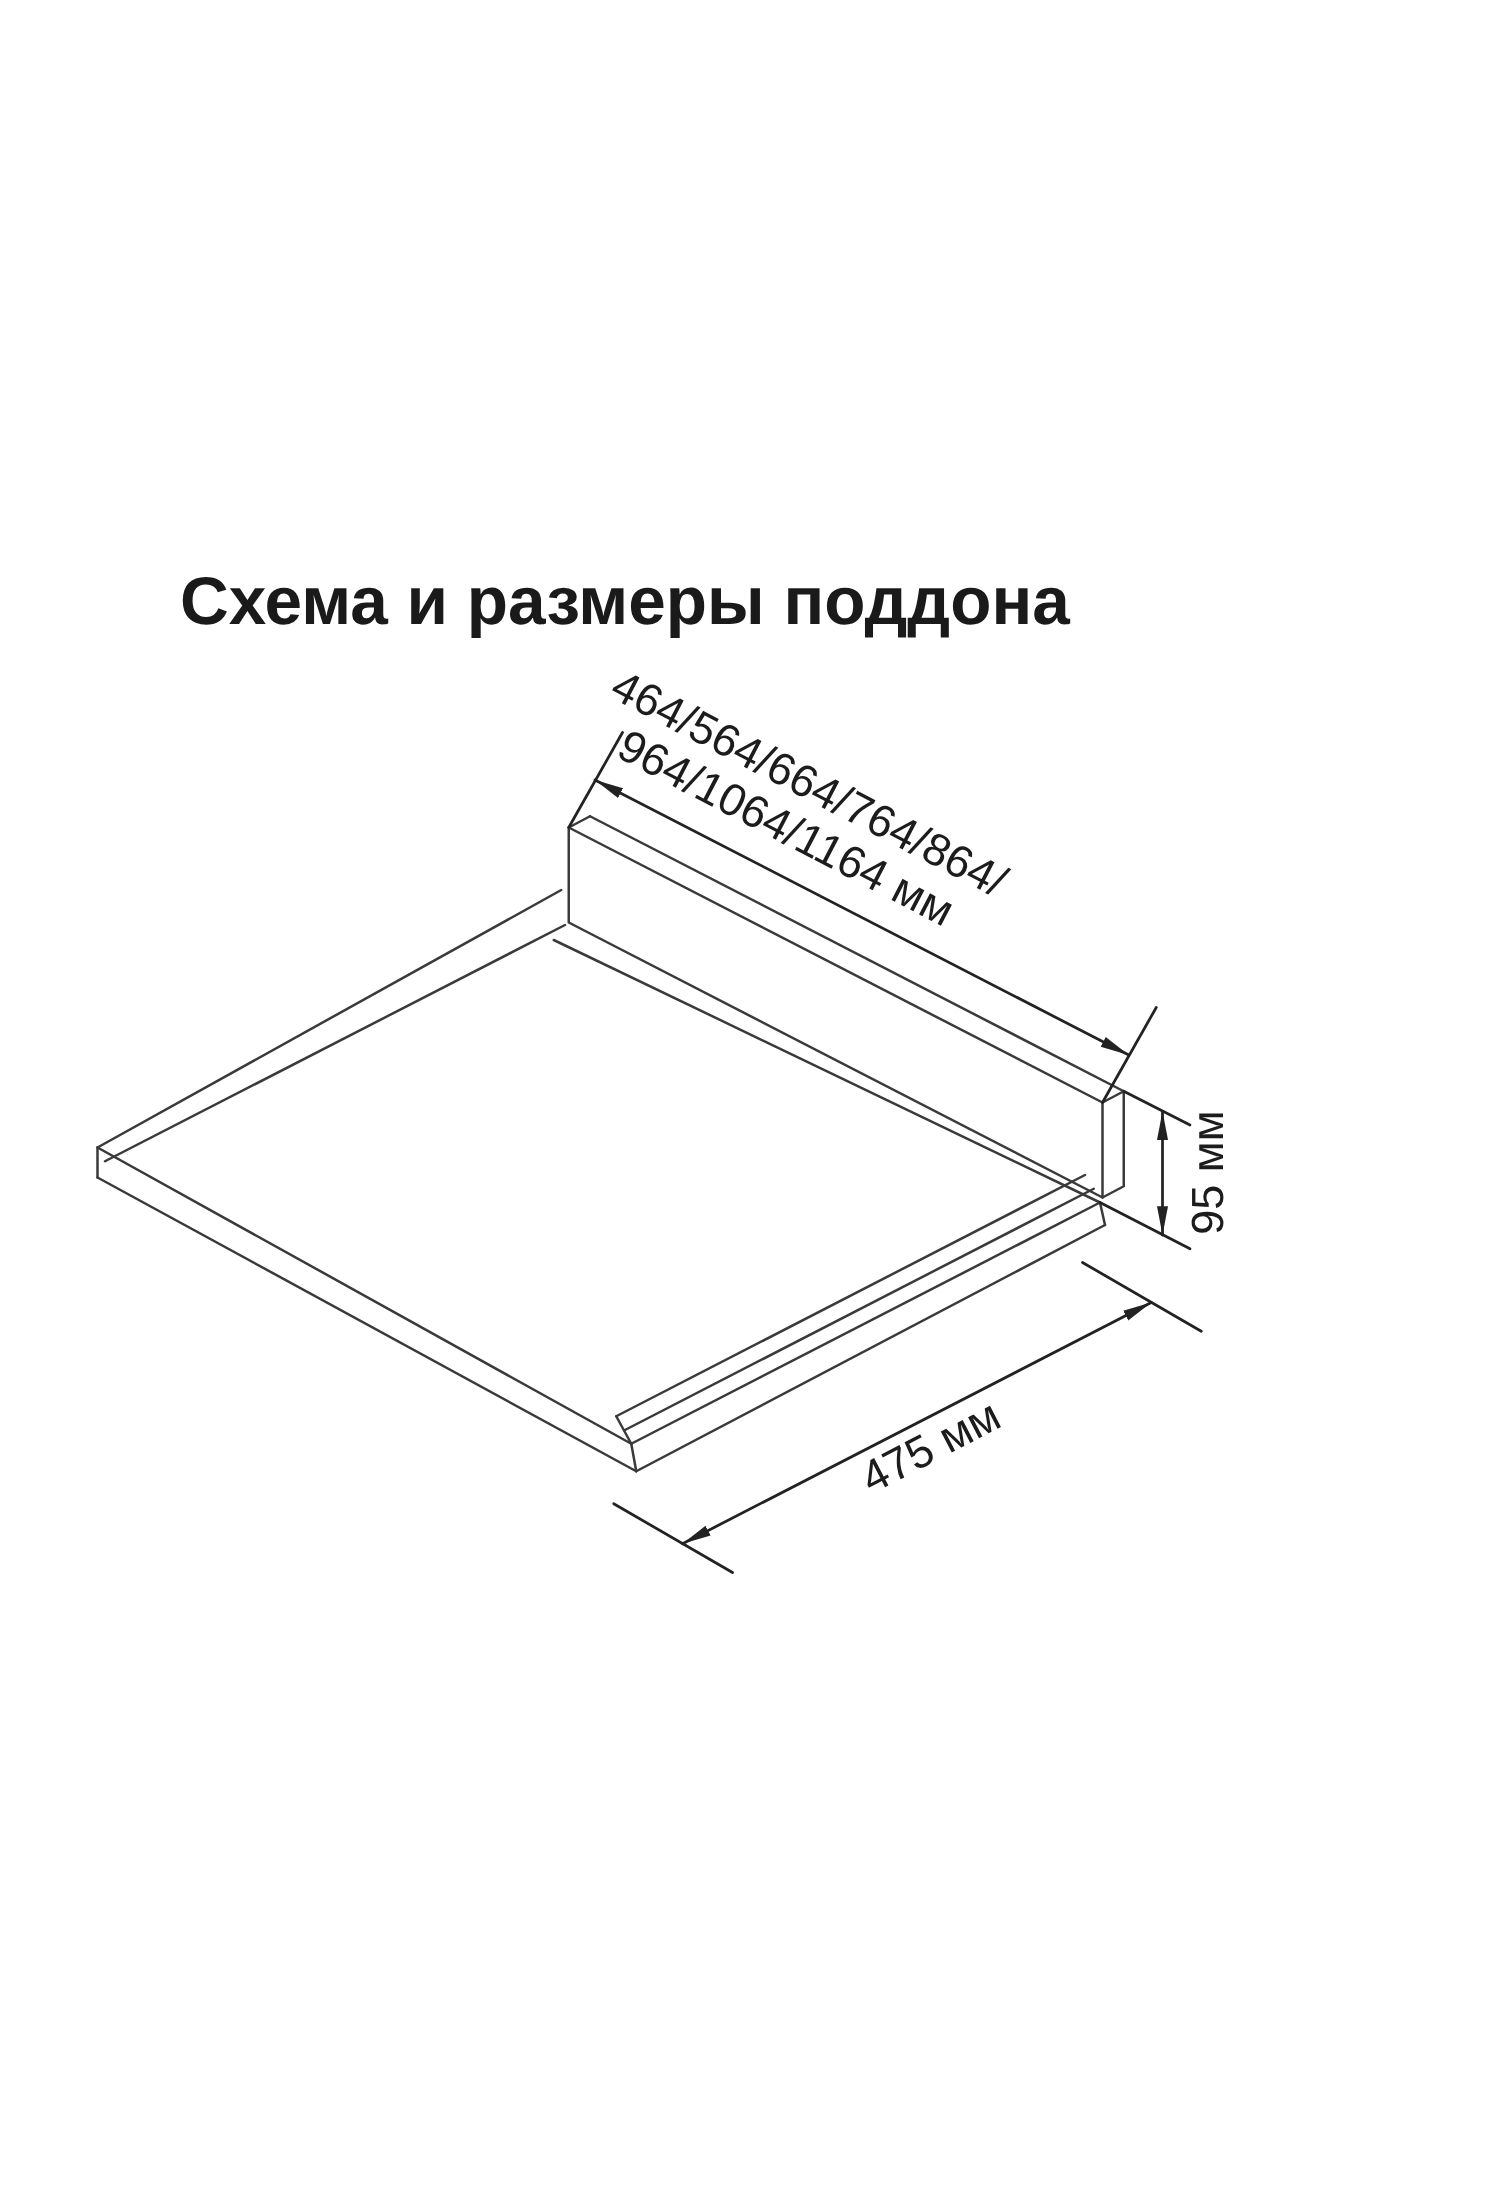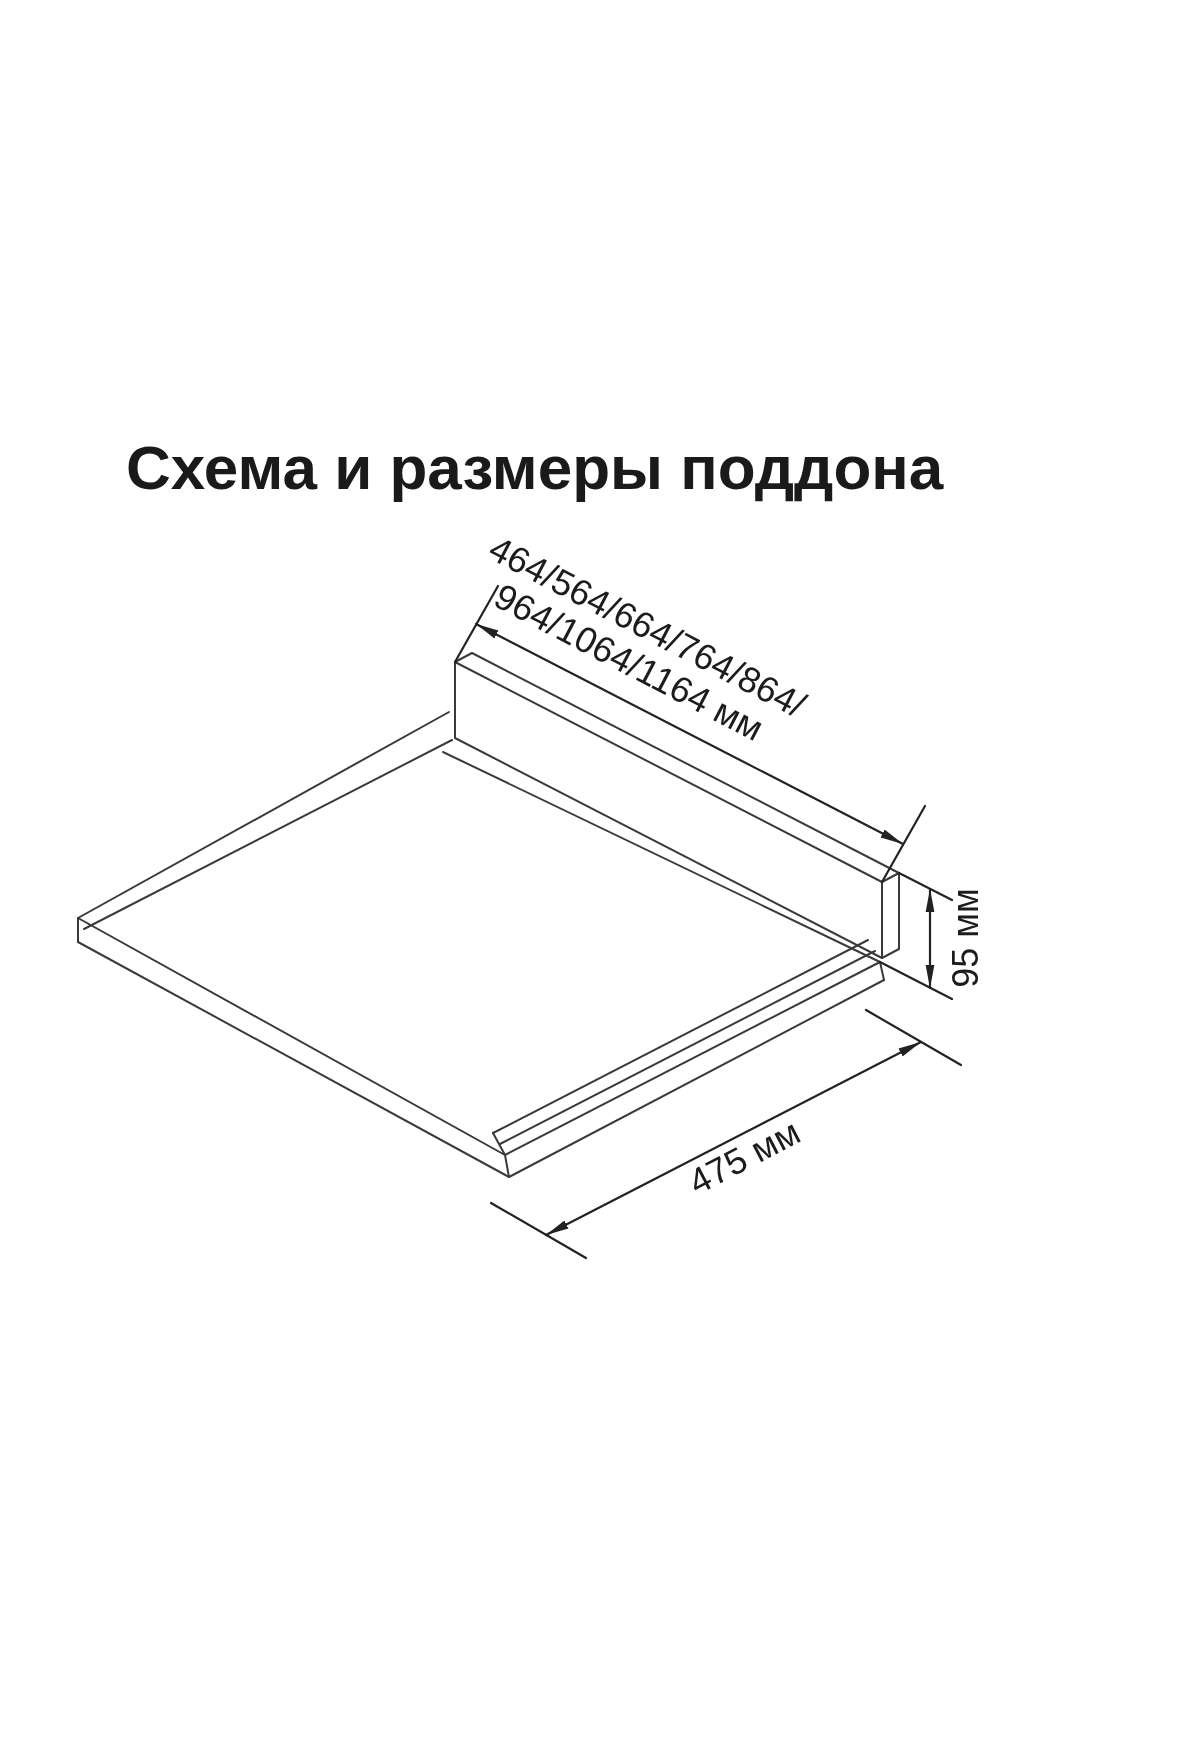--- a/index.html
+++ b/index.html
@@ -12,22 +12,22 @@
     width: 1200px;
     height: 1760px;
     background: #ffffff;
     overflow: hidden;
     font-family: "Liberation Sans", sans-serif;
   }
   .title {
     position: absolute;
     left: 126px;
     top: 432px;
-    margin: 0;
-    font-size: 62px;
+    margin: 18px;
+    font-size: 54px;
     font-weight: 600;
     letter-spacing: 0px;
     color: #1a1a1a;
     white-space: nowrap;
     font-family: "Liberation Sans", sans-serif;
   }
   .drawing {
     position: absolute;
     left: 0;
     top: 0;

